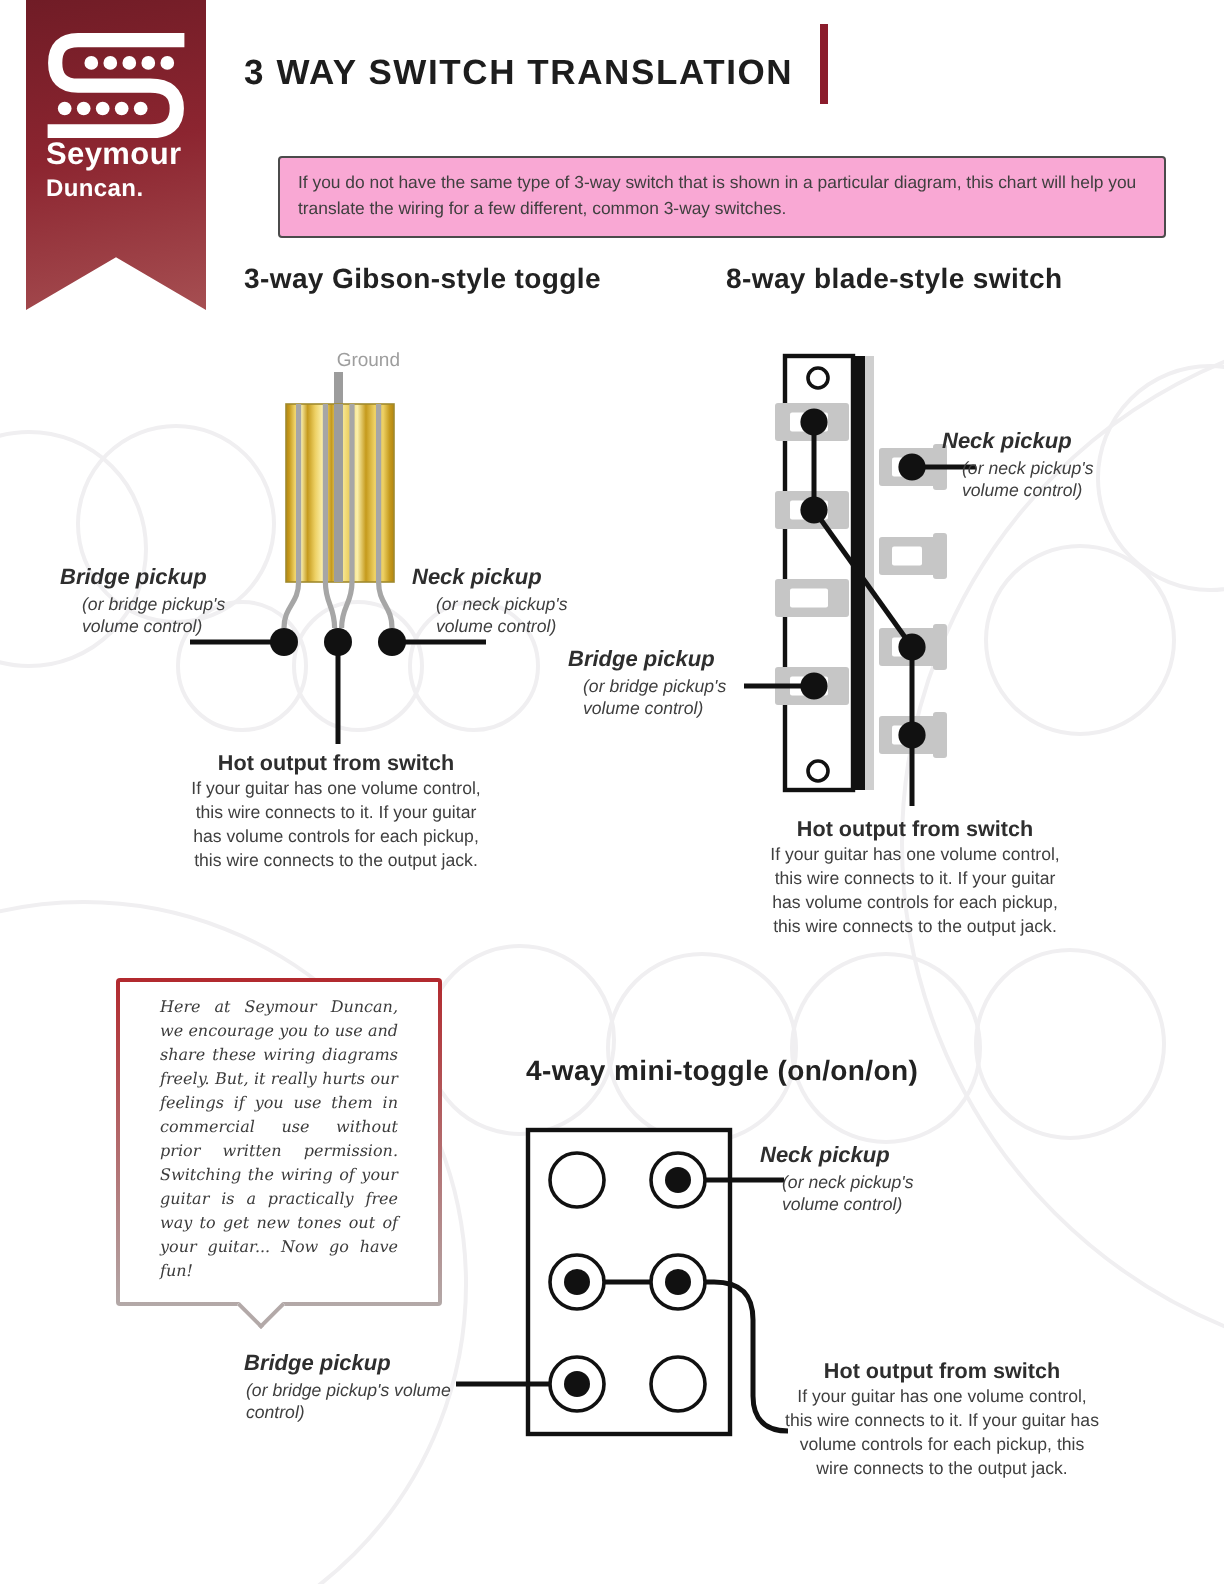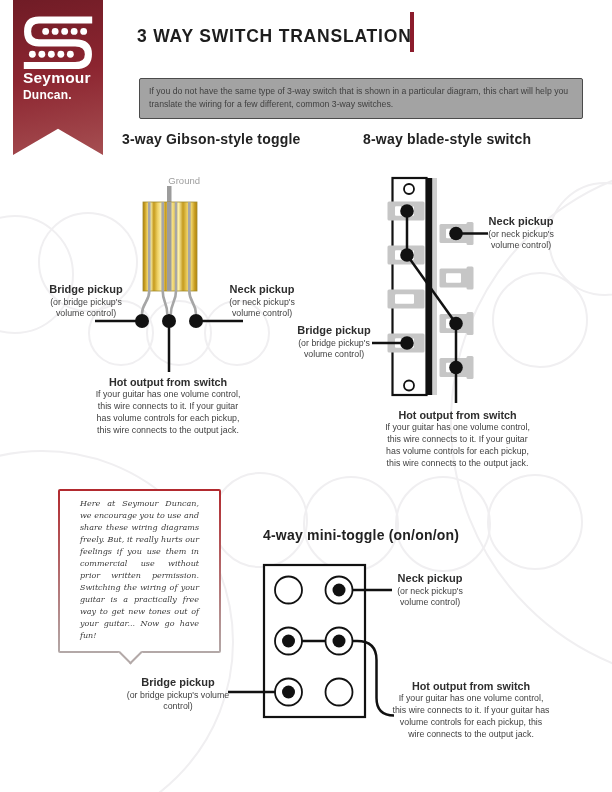--- a/index.html
+++ b/index.html
@@ -19,27 +19,27 @@
   }
   .banner svg{position:absolute; left:7px; top:11px;}
   .brand-name{
     position:absolute; left:10px; top:70px; color:#fff;
     font-family:Liberation Sans, sans-serif; font-weight:bold;
     font-size:15.5px; line-height:1.0; letter-spacing:.2px;
   }
   .brand-name .l2{font-size:12px;}
   
   .title{
-    position:absolute; left:137px; top:26px; margin:0;
+    position:absolute; left:122px; top:26px; margin:0;
     font-size:17.5px; font-weight:bold; letter-spacing:.8px; color:var(--title-text);
   }
   .accent-bar{position:absolute; left:410px; top:12px; width:3.5px; height:40px; background:var(--accent-bar);}
   .intro-box{
     position:absolute; left:139px; top:78px; width:424px;
-    border:1.5px solid #4b4b4b; border-radius:2px; background:#a3a3a3;
+    border:1.5px solid #4b4b4b; border-radius:2px; background:#f9a8d4;
     padding:6px 9px; font-size:8.7px; line-height:1.55; color:var(--body-text);
   }
   
   .sec-h{position:absolute; margin:0; font-size:14px; font-weight:bold; color:#222; letter-spacing:.2px;}
   .h-gibson{left:122px; top:131px;}
   .h-blade{left:363px; top:131px;}
   .h-mini{left:263px; top:527px;}
   
   .diagrams{position:absolute; left:0; top:0;}
   .k-line{stroke:var(--line-black); stroke-width:2.5; fill:none;}
@@ -51,21 +51,21 @@
   .slot{fill:#fff;}
   .body-outline{fill:#fff; stroke:var(--line-black); stroke-width:2.2;}
   .hole{fill:#fff; stroke:var(--line-black); stroke-width:1.8;}
   .pole{fill:#fff; stroke:var(--line-black); stroke-width:1.8;}
   .toggle-body{stroke:#a08a2e; stroke-width:.8;}
   .gs-edge{stop-color:#b5850f;}
   .gs-d{stop-color:var(--gold-dark);}
   .gs-m{stop-color:#edd064;}
   .gs-l{stop-color:var(--gold-light);}
   
-  .lbl{position:absolute; text-align:center; color:#333;}
+  .lbl{position:absolute; text-align:left; color:#333;font-style:italic;}
   .lbl .b{display:block; font-size:11px; font-weight:bold; color:#2e2e2e; line-height:1.15;}
   .lbl .s{display:block; font-size:8.8px; line-height:1.3; color:#3f3f3f; margin:1px auto 0;}
   .ground-lbl{position:absolute; left:140px; top:175px; width:60px; text-align:right;
     font-size:9.5px; color:var(--muted-text);}
   .hot{position:absolute; text-align:center;}
   .hot .b{display:block; font-size:10.8px; font-weight:bold; color:#2e2e2e; line-height:1.25;}
   .hot .s{display:block; font-size:8.8px; line-height:1.35; color:#3f3f3f;}
   
   .note{
     position:absolute; left:58px; top:489px; width:119px;

